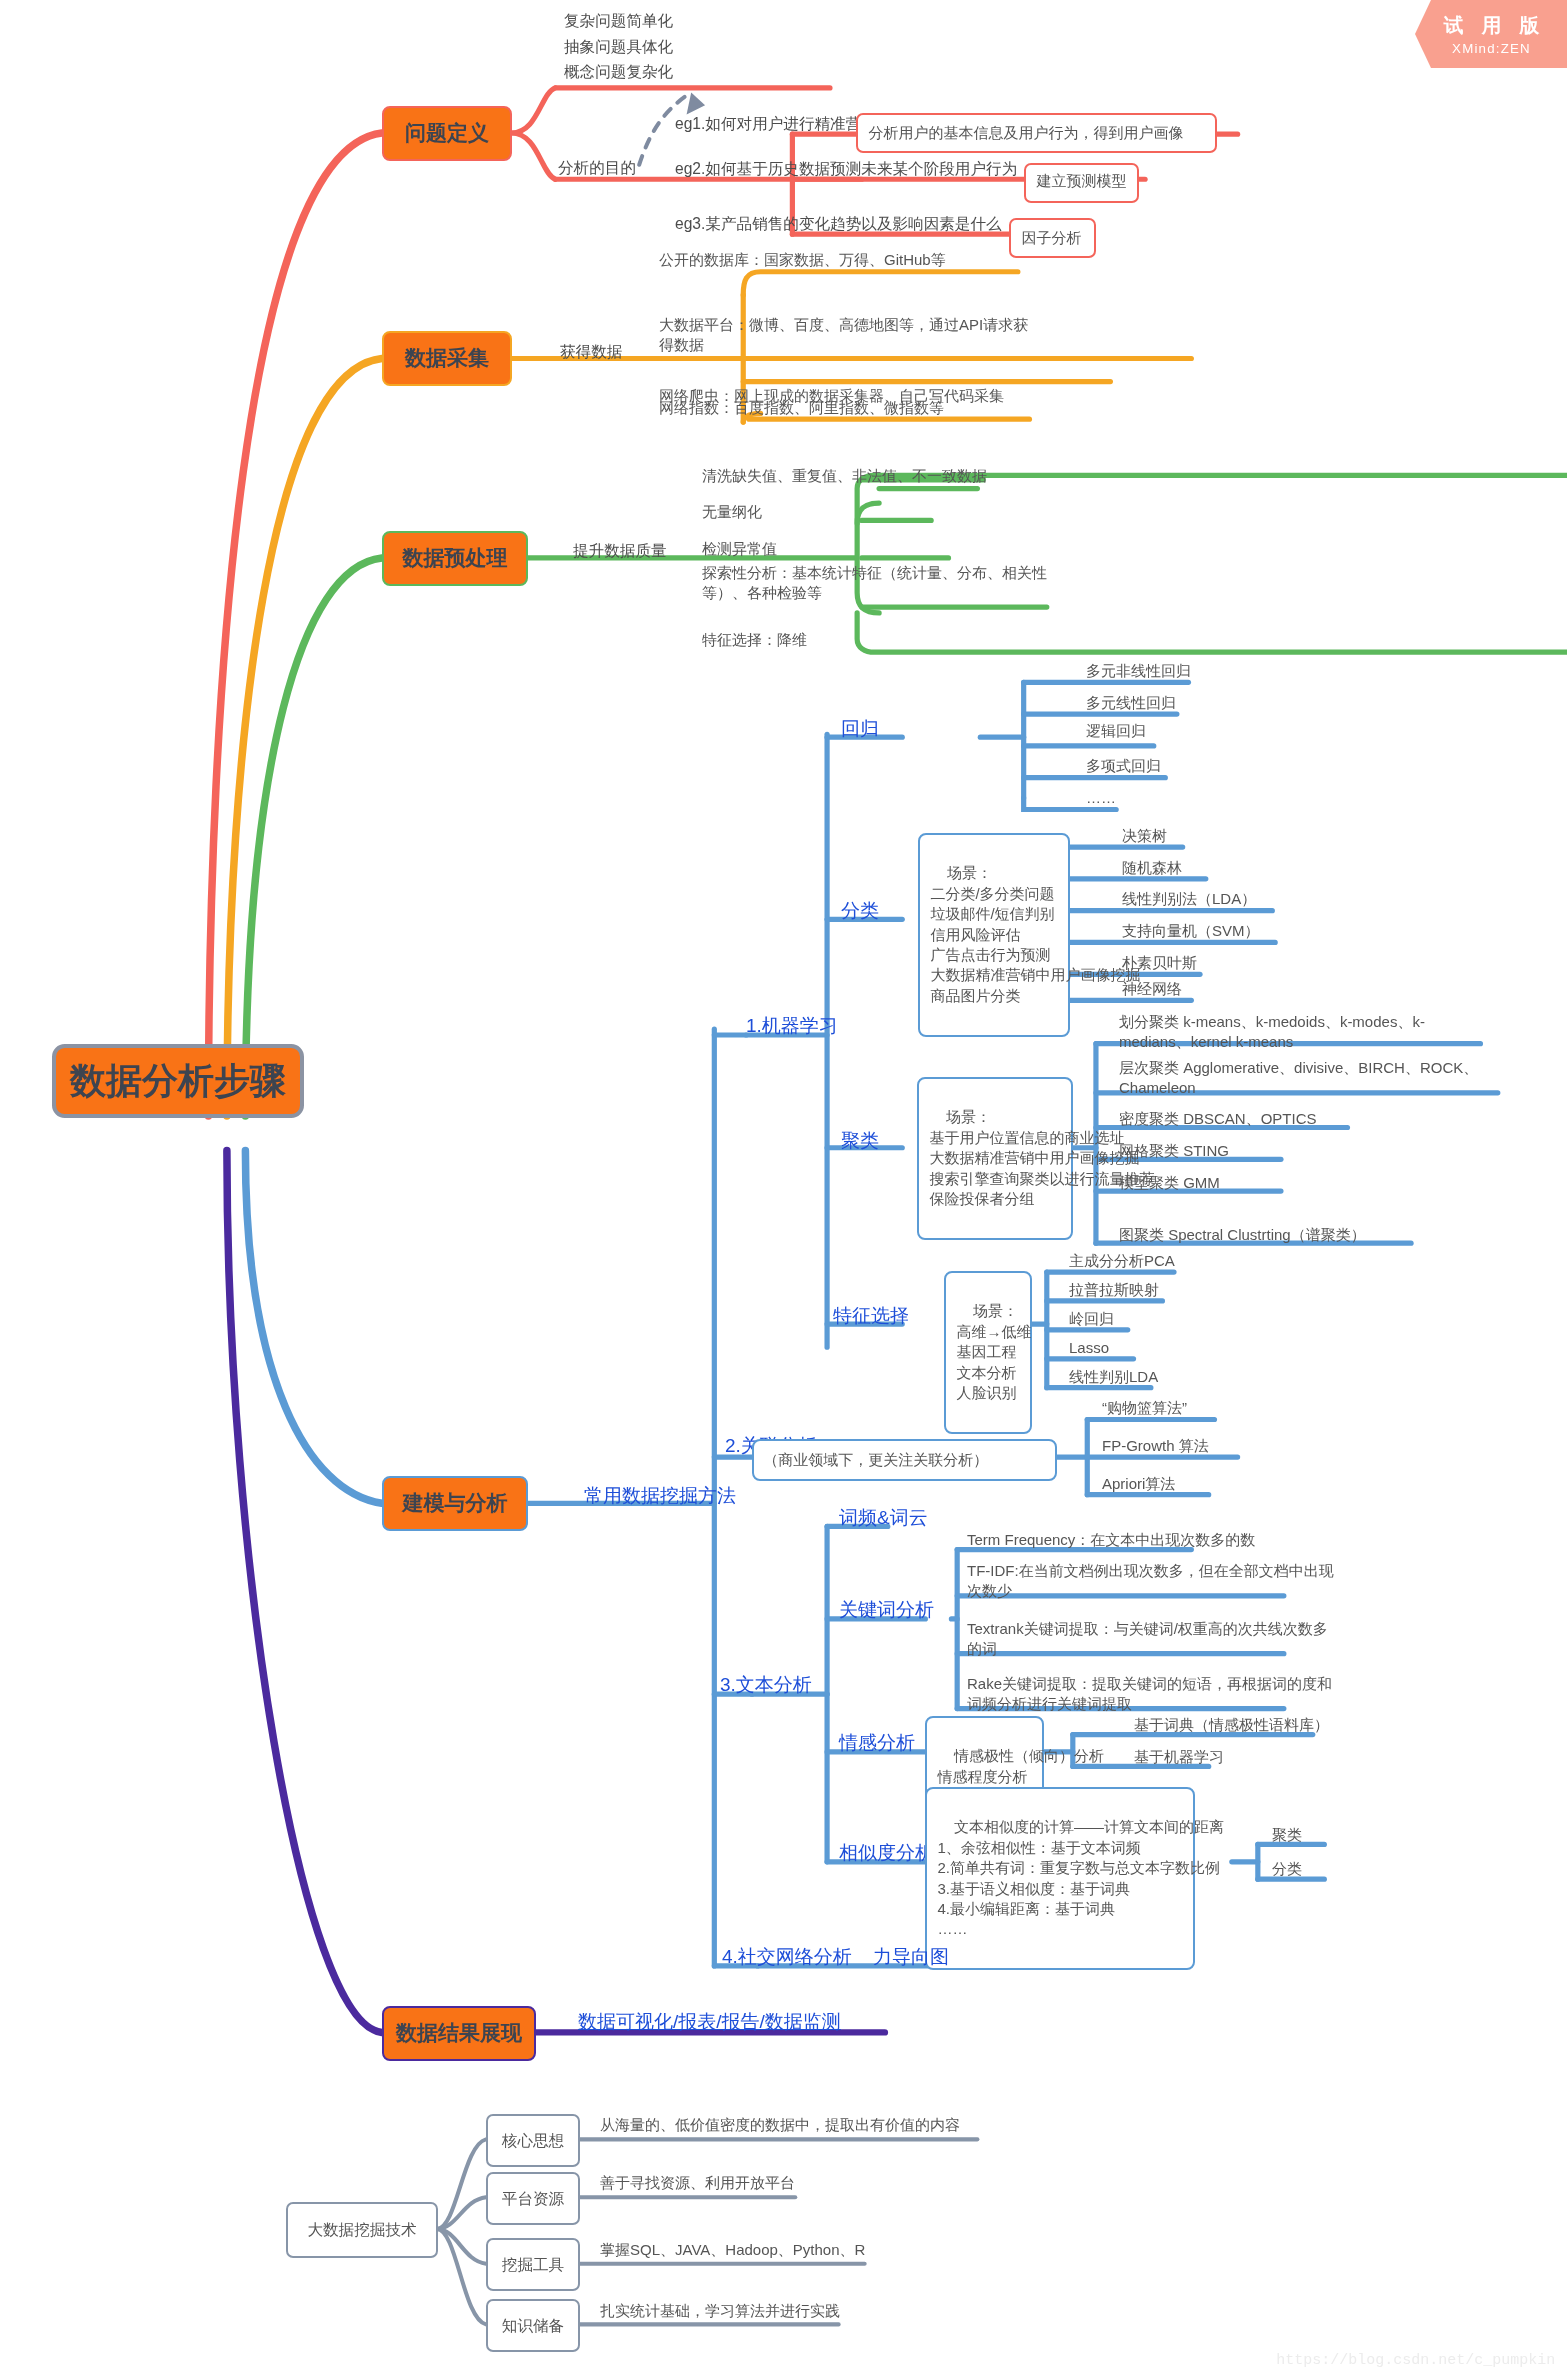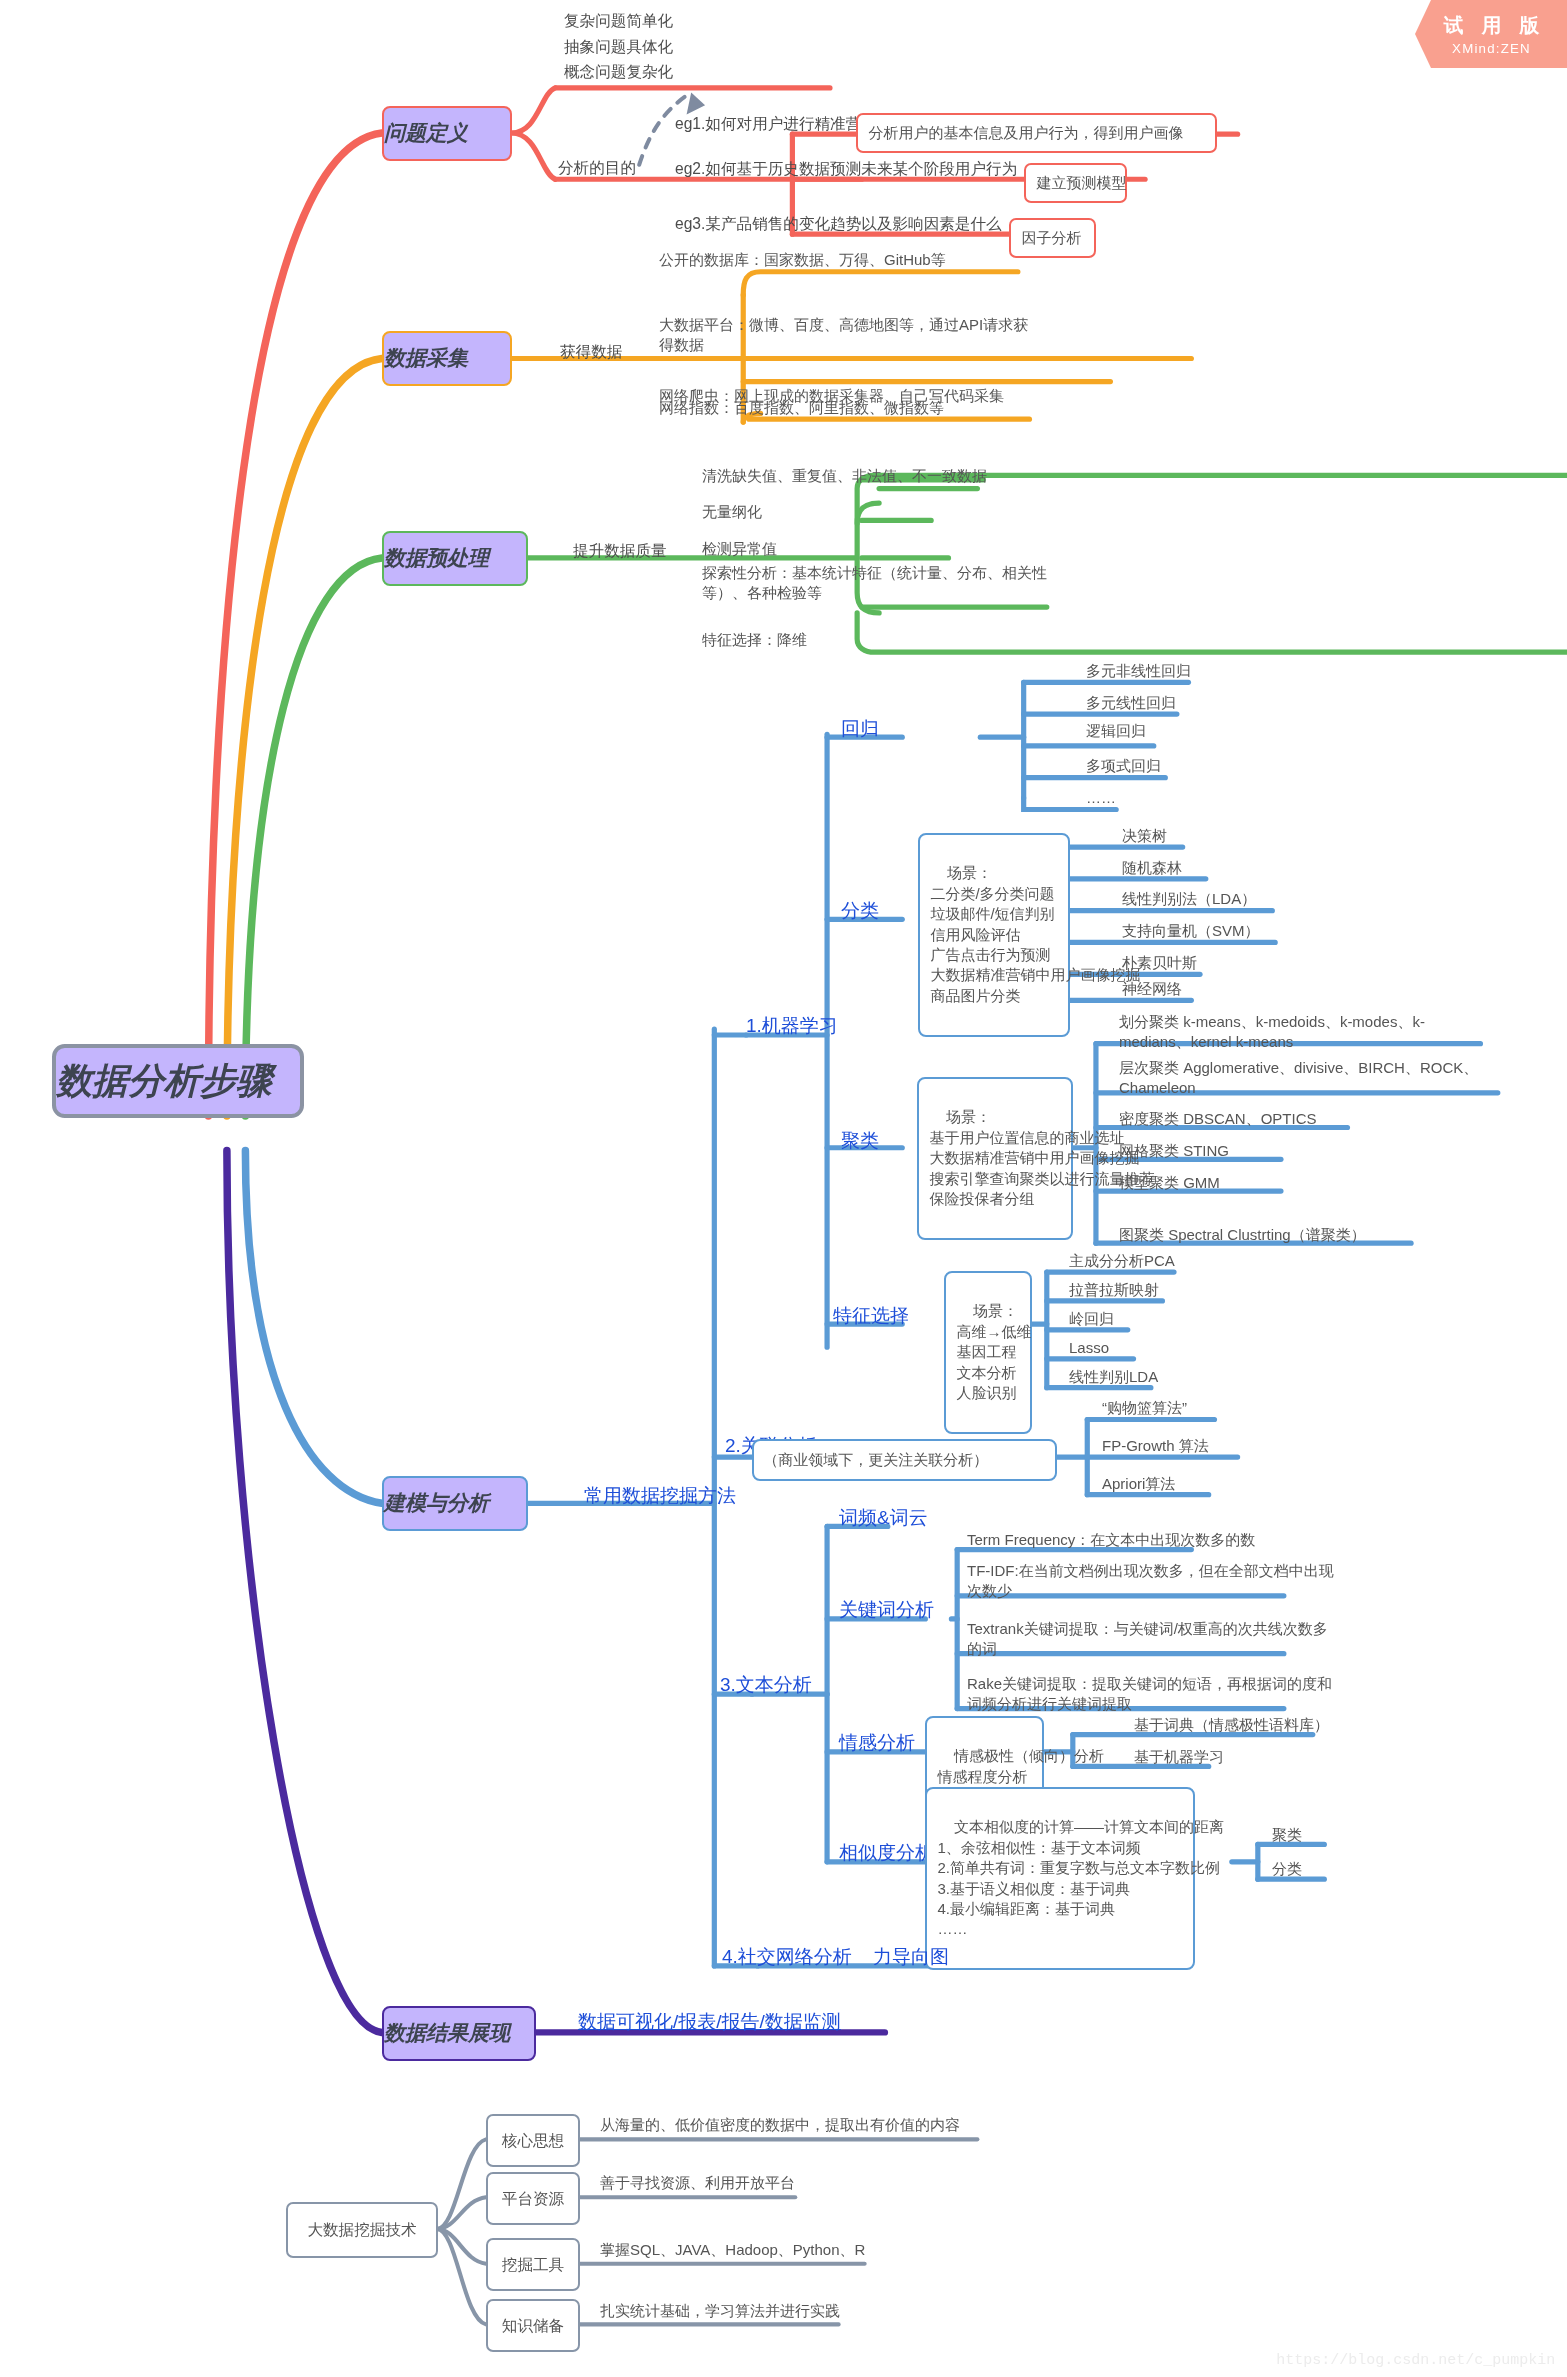--- a/index.html
+++ b/index.html
@@ -1,22 +1,22 @@
 <!DOCTYPE html>
 <html style="font-size:9.3px"><head>
 <meta charset="utf-8">
 <style>
   html,body{margin:0;padding:0;background:#ffffff;}
   body{font-family:"Liberation Sans","DejaVu Sans",sans-serif;}
   #root{position:relative;width:1568px;height:2377px;background:#fff;overflow:hidden;}
   svg.edges{position:absolute;left:0;top:0;width:1568px;height:2377px;pointer-events:none;}
   .node{position:absolute;box-sizing:border-box;white-space:pre;line-height:1.36;}
   
-  .mainbox{border:3.5px solid #999;border-radius:10.4px;background:#c4b5fd;color:#3d4450;
-           font-weight:bold;display:flex;align-items:center;justify-content:flex-start;font-style:italic;}
+  .mainbox{border:3.5px solid #999;border-radius:10.4px;background:#f97316;color:#3d4450;
+           font-weight:bold;display:flex;align-items:center;justify-content:center;}
   .root{font-size:36px;border-color:#8b93a3;border-width:4px;border-radius:12.7px;}
   .topic{font-size:21px;border-width:2.9px;border-radius:8px;}
   
   .lbl{color:#4c4c4c;font-size:15.6px;}
   .lbl-sm{color:#1d4ed8;font-size:19px;}
   .leaf{color:#555;font-size:15px;}
   
   .card{border:2.3px solid #5b9bd5;border-radius:8px;background:#fff;color:#555;
         font-size:15px;padding:8px 10.4px;box-sizing:border-box;}
   .card.tight{padding:5.8px 9.3px;}
@@ -192,21 +192,21 @@
   <div class="node lbl" style="left:564px;top:36px;">抽象问题具体化</div>
   <div class="node lbl" style="left:564px;top:61px;">概念问题复杂化</div>
   <div class="node lbl" style="left:558px;top:157px;">分析的目的</div>
 
   <div class="node lbl" style="left:675px;top:113px;">eg1.如何对用户进行精准营销</div>
   <div class="node redcard" style="left:856px;top:113px;width:361px;height:40px;">
     <span>分析用户的基本信息及用户行为，得到用户画像</span>
   </div>
 
   <div class="node lbl" style="left:675px;top:158px;">eg2.如何基于历史数据预测未来某个阶段用户行为</div>
-  <div class="node redcard" style="left:1024px;top:163px;width:103px;height:40px;">
+  <div class="node redcard" style="left:1024px;top:163px;width:115px;height:40px;font-family:Liberation Mono, monospace;">
     <span>建立预测模型</span>
   </div>
 
   <div class="node lbl" style="left:675px;top:213px;">eg3.某产品销售的变化趋势以及影响因素是什么</div>
   <div class="node redcard" style="left:1009px;top:218px;width:87px;height:40px;">
     <span>因子分析</span>
   </div>
 
   <div class="node mainbox topic" style="left:382px;top:331px;width:130px;height:55px;border-color:#f5a623;">
     <span>数据采集</span>

